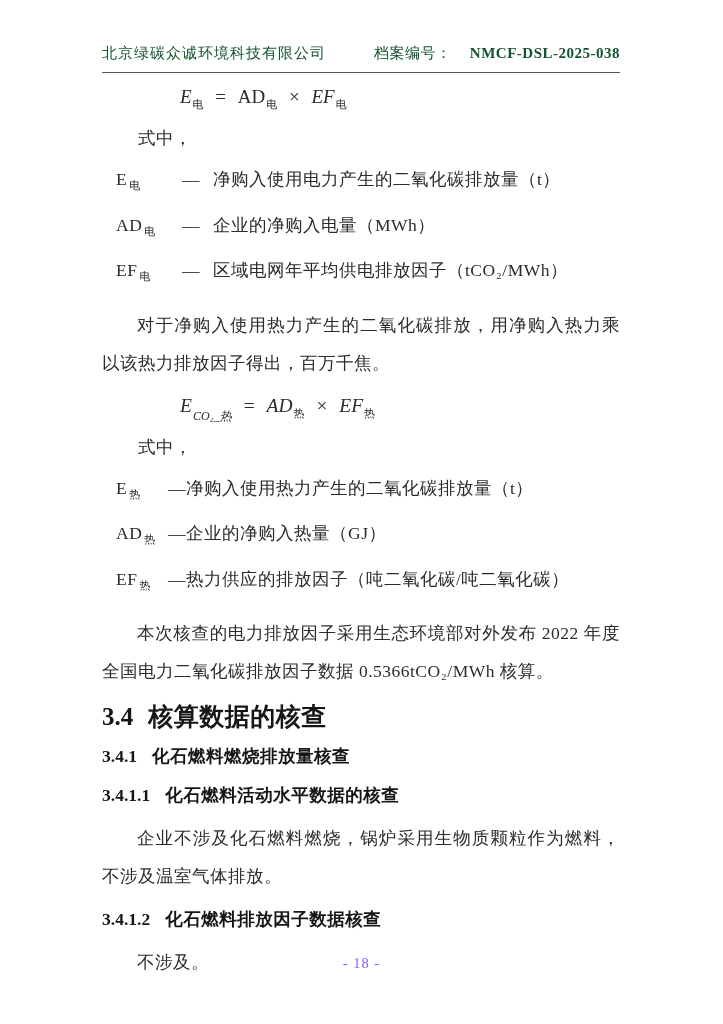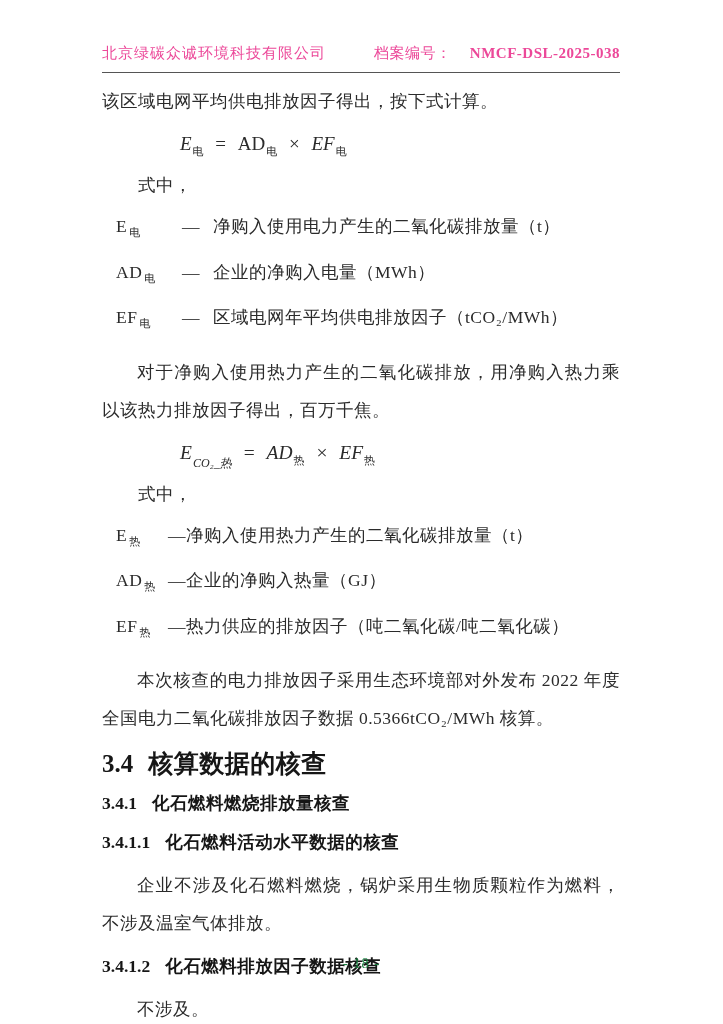--- a/index.html
+++ b/index.html
@@ -10,21 +10,21 @@
     background:#ffffff;
     font-family:"Liberation Serif","DejaVu Serif",serif;
     color:#2b2b2b;
     overflow:hidden;
   }
   .inner { padding:44px 103px 0 102px; }
 
   
   .doc-header {
     display:flex; justify-content:space-between; align-items:flex-end;
-    font-size:15px; color:#ec4899;
+    font-size:15px; color:#14532d;
     padding-bottom:9px;
     border-bottom:1.5px solid #555555;
     letter-spacing:1px;
   }
   .doc-header .right { letter-spacing:0.5px; }
   .doc-header .file-no { margin-left:14px; font-weight:600; letter-spacing:0.5px;margin-top:19px; }
 
   
   .para {
     font-size:17.5px; line-height:38px;
@@ -79,39 +79,38 @@
     margin:9px 0 0 0;
     letter-spacing:0.5px;
   }
   .heading-l2 { font-size:25px; margin-top:12px; }
   .heading .num { margin-right:15px; letter-spacing:0; }
 
   
   .footer {
     position:absolute; left:0; right:0; bottom:52px;
     text-align:center;
-    font-size:14.5px; color:#15803d;
+    font-size:14.5px; color:#8b5cf6;
     letter-spacing:1px;
   }
 </style>
 </head>
 <body>
 
 <div class="page">
   <div class="inner">
 
     <div class="doc-header">
       <span class="left">北京绿碳众诚环境科技有限公司</span>
       <span class="right">
         <span>档案编号：</span>
         <span class="file-no">NMCF-DSL-2025-038</span>
       </span>
     </div>
 
-    <p class="para mt1">该区域电网平均供电排放因子得出，按下式计算。</p>
 
     <div class="formula">
       <span>E</span><span class="fsub">电</span>
       <span class="op">=</span>
       <span class="roman">AD</span><span class="fsub">电</span>
       <span class="op">×</span>
       <span>EF</span><span class="fsub">电</span>
     </div>
 
     <p class="para where">式中，</p>

